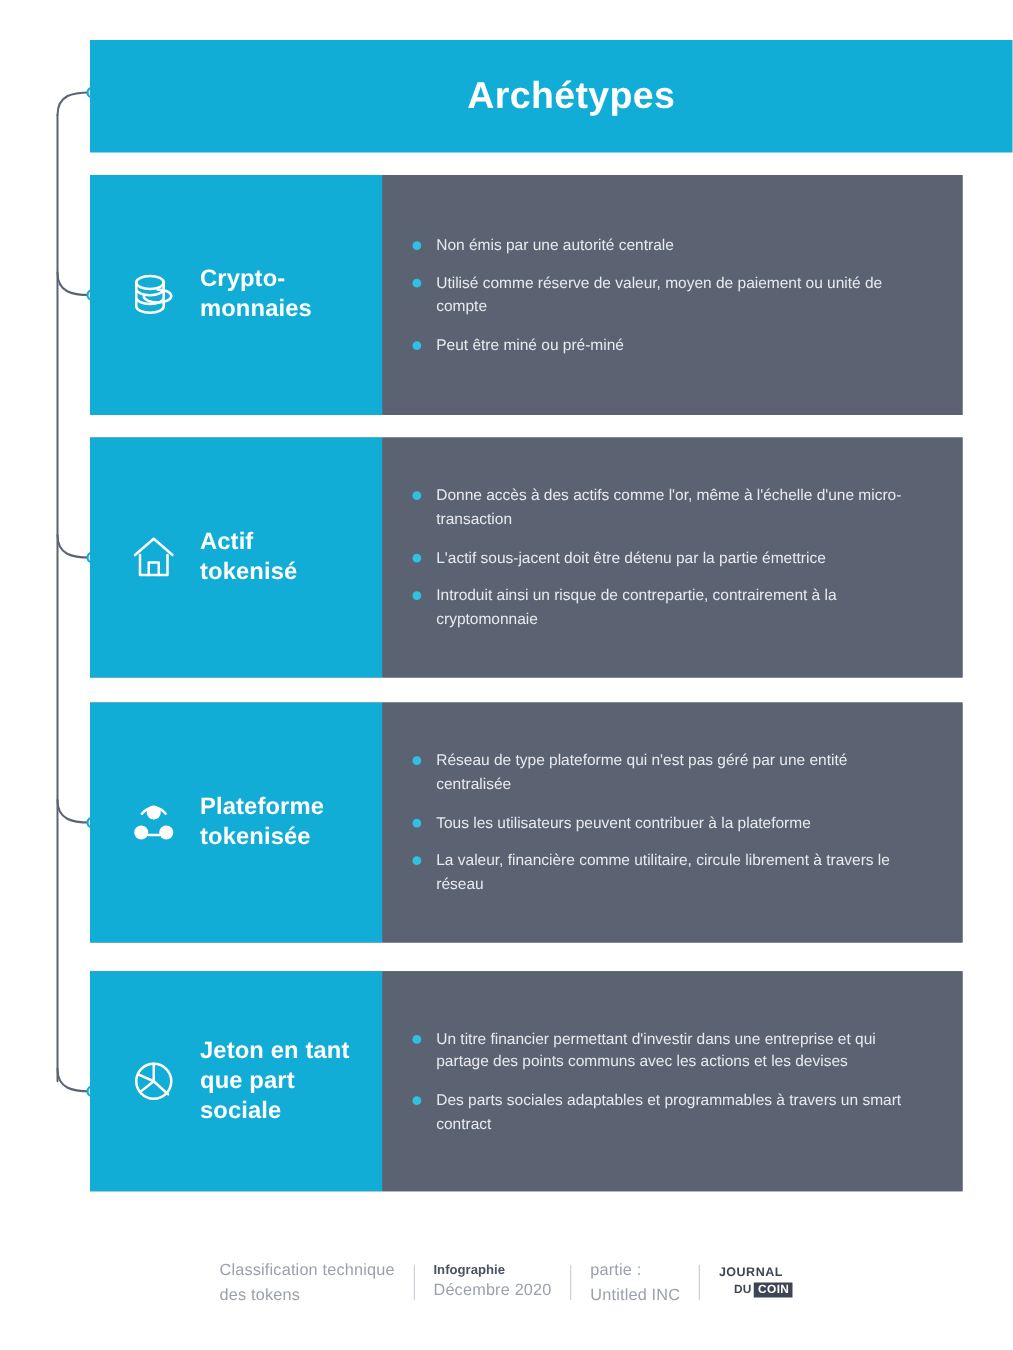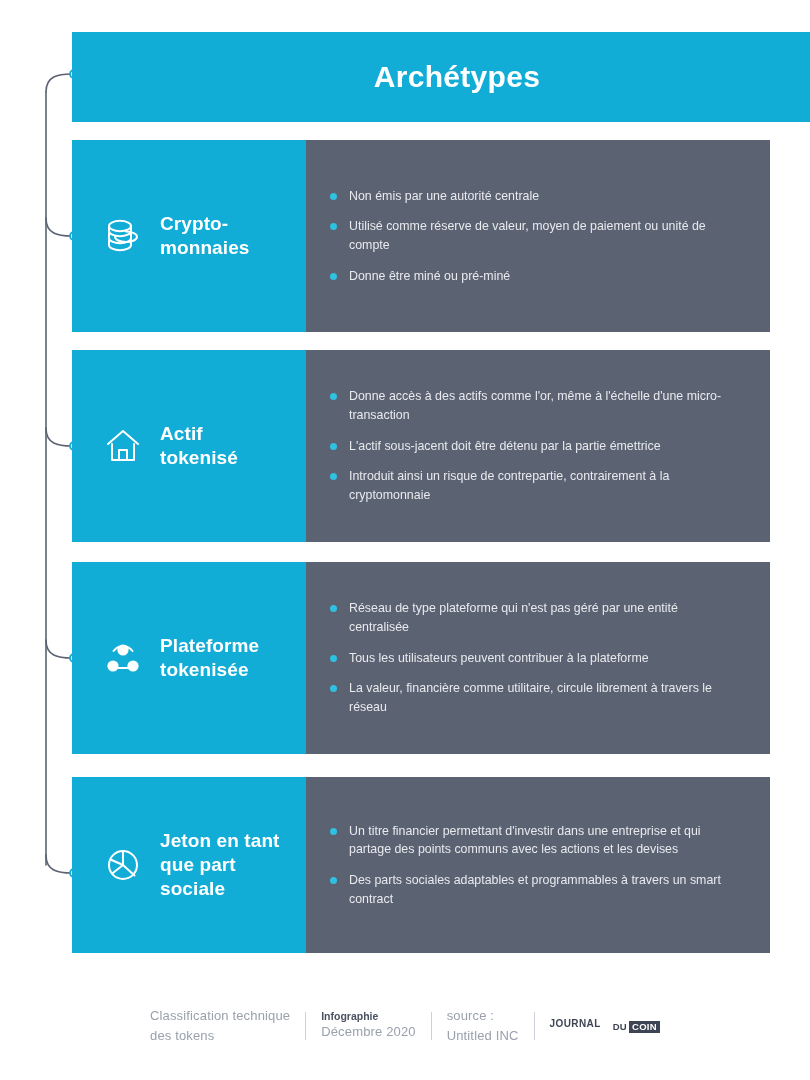--- a/index.html
+++ b/index.html
@@ -155,21 +155,21 @@
     line-height: 1.35;
   }
   .foot-sub {
     color: #9aa0ac;
     font-size: 13px;
     line-height: 1.4;
     letter-spacing: 0.15px;
   }
   .logo {
     display: flex;
-    flex-direction: row;
+    flex-direction: column;
     align-items: flex-start;
     line-height: 1;
   }
   .logo-top {
     color: #3d4453;
     font-size: 10px;
     font-weight: bold;
     letter-spacing: 0.4px;
   }
   .logo-bottom {
@@ -240,21 +240,21 @@
         <li class="bullet-item">
           <span class="bullet-dot"></span>
           <span>Non émis par une autorité centrale</span>
         </li>
         <li class="bullet-item">
           <span class="bullet-dot"></span>
           <span>Utilisé comme réserve de valeur, moyen de paiement ou unité de compte</span>
         </li>
         <li class="bullet-item">
           <span class="bullet-dot"></span>
-          <span>Donne être miné ou pré-miné</span>
+          <span>Peut être miné ou pré-miné</span>
         </li>
       </ul>
     </div>
   </div>
 
   <div class="card" style="top:350px; height:192px;">
     <div class="card-left">
       <div class="card-icon">
         <svg width="36" height="38" viewBox="0 0 36 38">
           <path d="M3 17 L18 4 L33 17" fill="none" stroke="#fff" stroke-width="2" stroke-linecap="round" stroke-linejoin="round"></path>
@@ -356,21 +356,21 @@
       <div class="foot-small">Classification technique</div>
       <div class="foot-small">des tokens</div>
     </div>
     <div class="footer-div"></div>
     <div class="footer-cell">
       <div class="foot-strong">Infographie</div>
       <div class="foot-sub">Décembre 2020</div>
     </div>
     <div class="footer-div"></div>
     <div class="footer-cell">
-      <div class="foot-small">source :</div>
+      <div class="foot-small">partie :</div>
       <div class="foot-small">Untitled INC</div>
     </div>
     <div class="footer-div"></div>
     <div class="footer-cell">
       <div class="logo">
         <span class="logo-top">JOURNAL</span>
         <span class="logo-bottom">
           <span class="logo-du">DU</span>
           <span class="logo-coin">COIN</span>
         </span>

